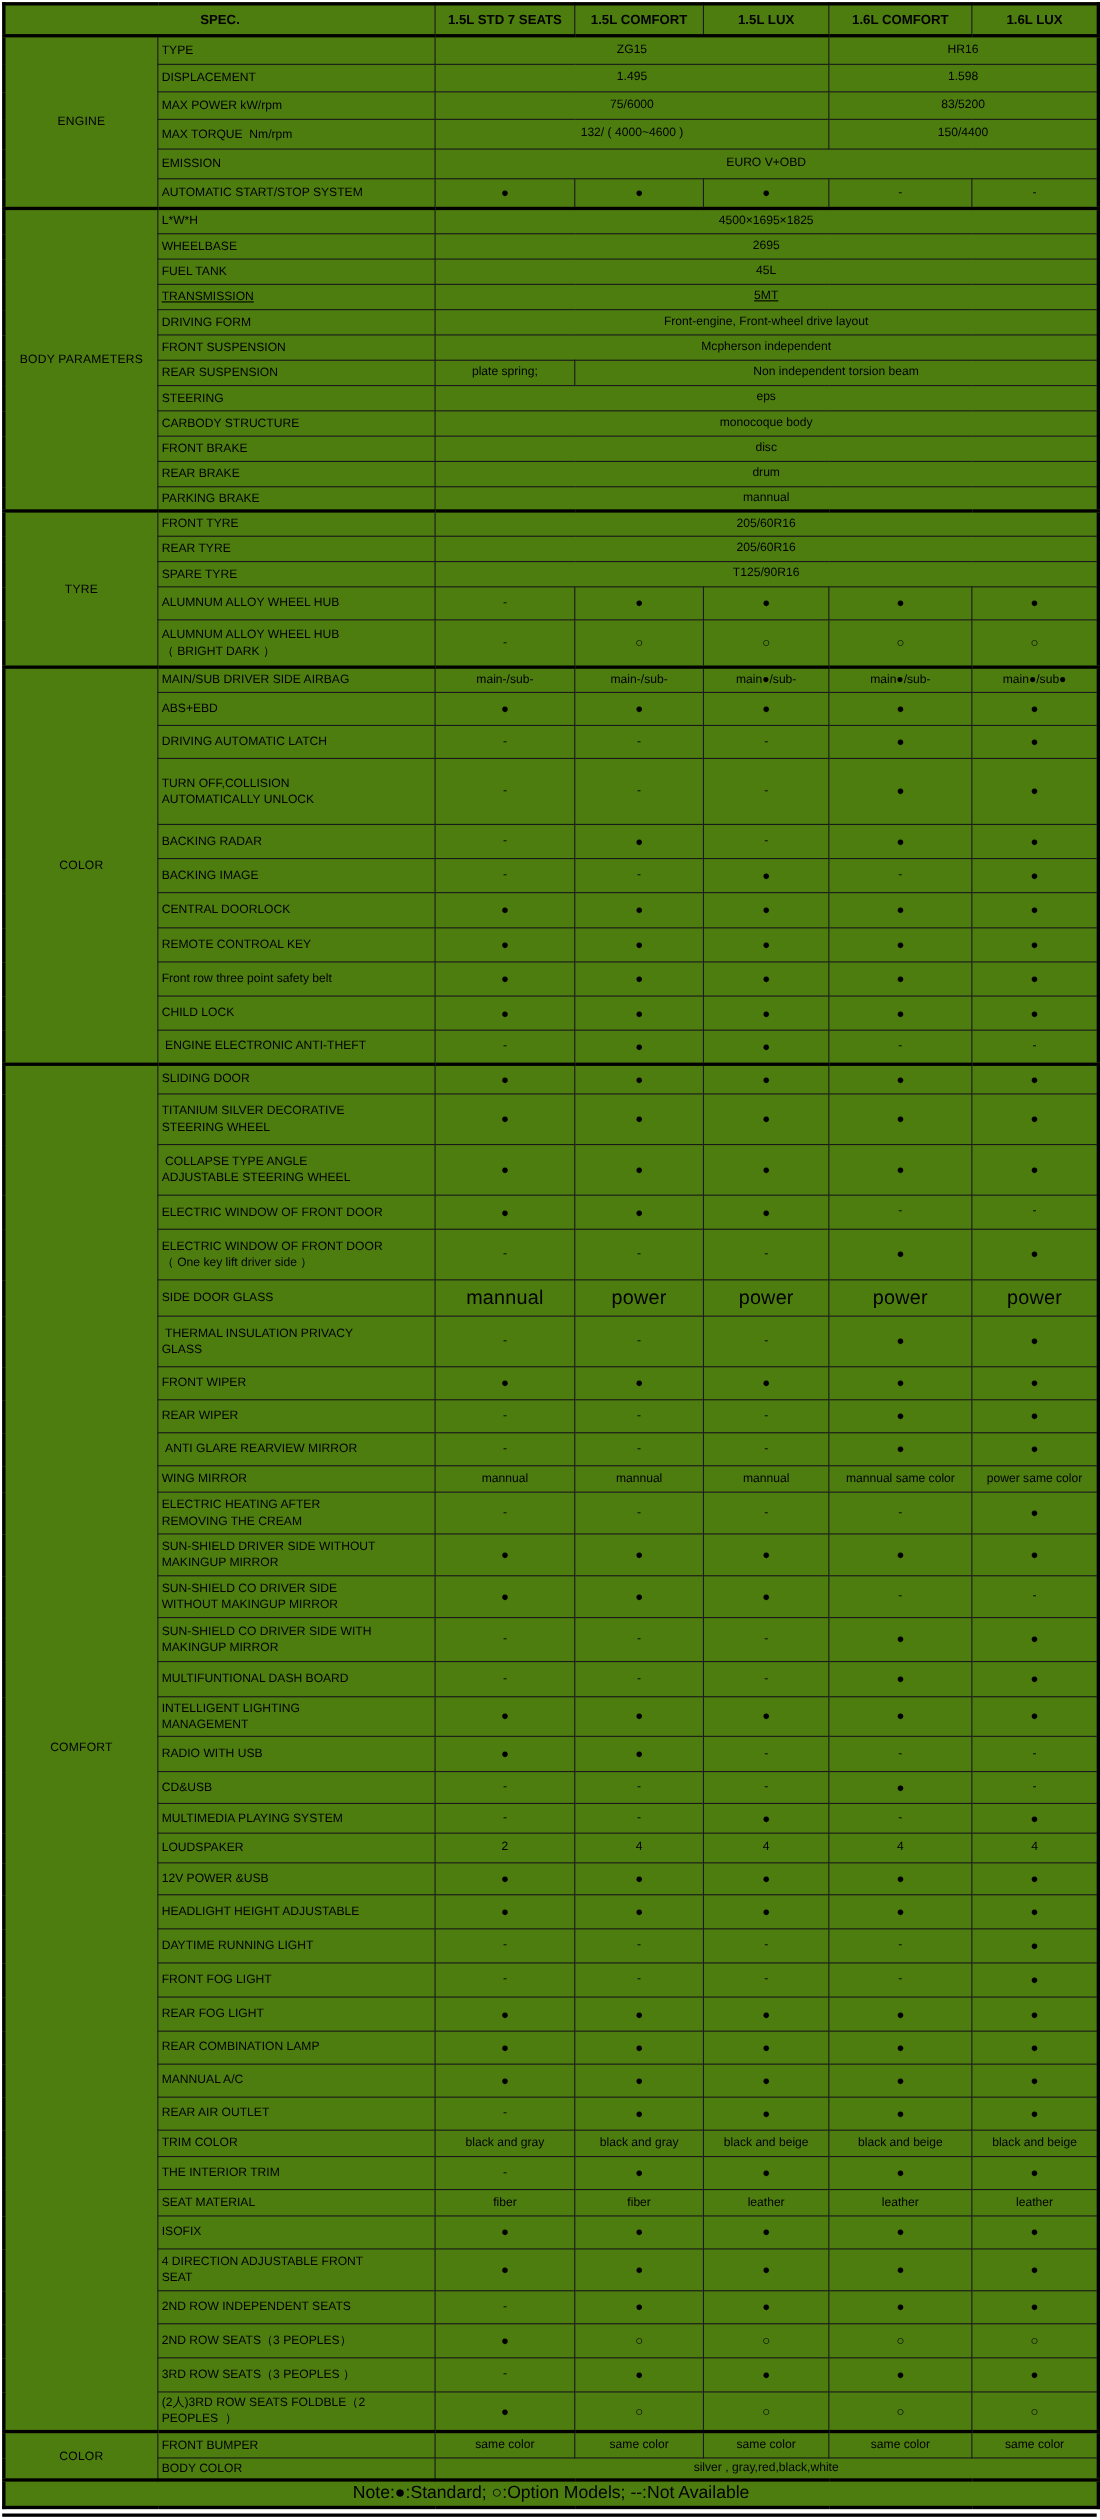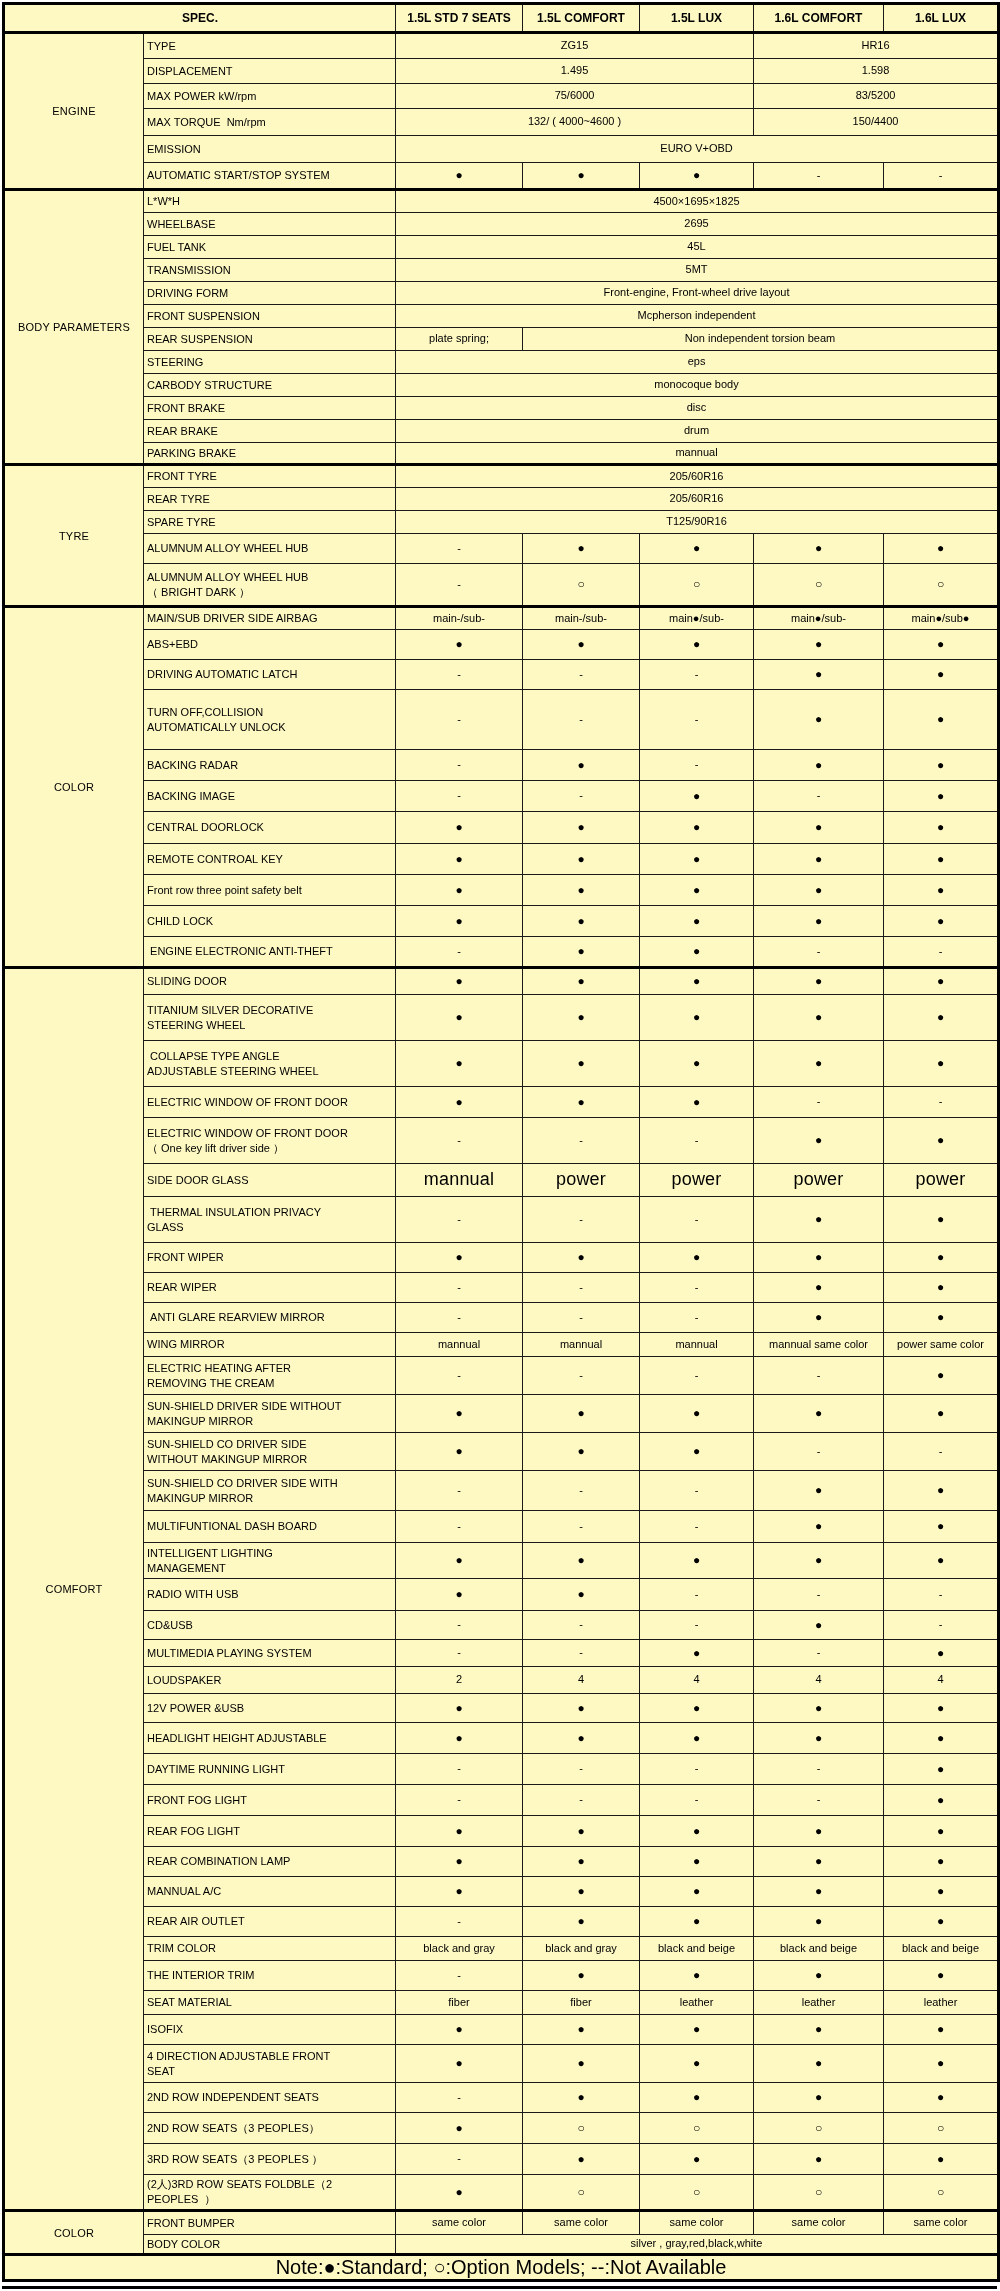--- a/index.html
+++ b/index.html
@@ -4,21 +4,21 @@
 <style>
   html,body{margin:0;padding:0;}
   body{
     width:1000px;height:2291px;overflow:hidden;background:#ffffff;
     font-family:"Liberation Sans", sans-serif;color:#000;
     -webkit-font-smoothing:antialiased;
   }
   .page{padding:2px 0 0 2px;}
   table{
     border-collapse:collapse;table-layout:fixed;width:995px;
-    border:3px solid #000;background:#fef9c3;
+    border:3px solid #000;background:#4d7c0f;
   }
   td,th{
     border:1px solid #1a1a1a;padding:0 4px;overflow:hidden;
     vertical-align:middle;
   }
   tr.header th{
     font-size:12px;font-weight:bold;text-align:center;
     border-bottom:3px solid #000;letter-spacing:0;
     height:26px;
   }
@@ -27,21 +27,21 @@
     text-align:center;font-size:11px;letter-spacing:0.2px;
   }
   td.lab{
     font-size:11px;text-align:left;padding-left:3px;line-height:1.35;
     white-space:pre-wrap;
   }
   td.val{text-align:center;font-size:11px;line-height:1.2;}
   td.val.sym{font-size:12px;}
   td.val.big{font-size:18px;letter-spacing:0.2px;}
   td.note{
-    text-align:center;font-size:20px;border-top:3px solid #000;
+    text-align:center;font-size:16px;border-top:3px solid #000;
   }
   .bottom-rule{
     width:995px;height:3px;background:#000;margin:4px 0 0 0;
   }
 </style>
 </head>
 <body>
 
 <div class="page">
   <table>
@@ -102,21 +102,21 @@
           <td class="val" colspan="5">4500×1695×1825</td>
         </tr>
         <tr style="height: 23px;">
           <td class="lab">WHEELBASE</td>
           <td class="val" colspan="5">2695</td>
         </tr>
         <tr style="height: 23px;">
           <td class="lab">FUEL TANK</td>
           <td class="val" colspan="5">45L</td>
         </tr>
-        <tr style="height: 23px;">
+        <tr style="height: 23px; text-decoration: underline;">
           <td class="lab">TRANSMISSION</td>
           <td class="val" colspan="5">5MT</td>
         </tr>
         <tr style="height: 23px;">
           <td class="lab">DRIVING FORM</td>
           <td class="val" colspan="5">Front-engine, Front-wheel drive layout</td>
         </tr>
         <tr style="height: 23px;">
           <td class="lab">FRONT SUSPENSION</td>
           <td class="val" colspan="5">Mcpherson independent</td>

